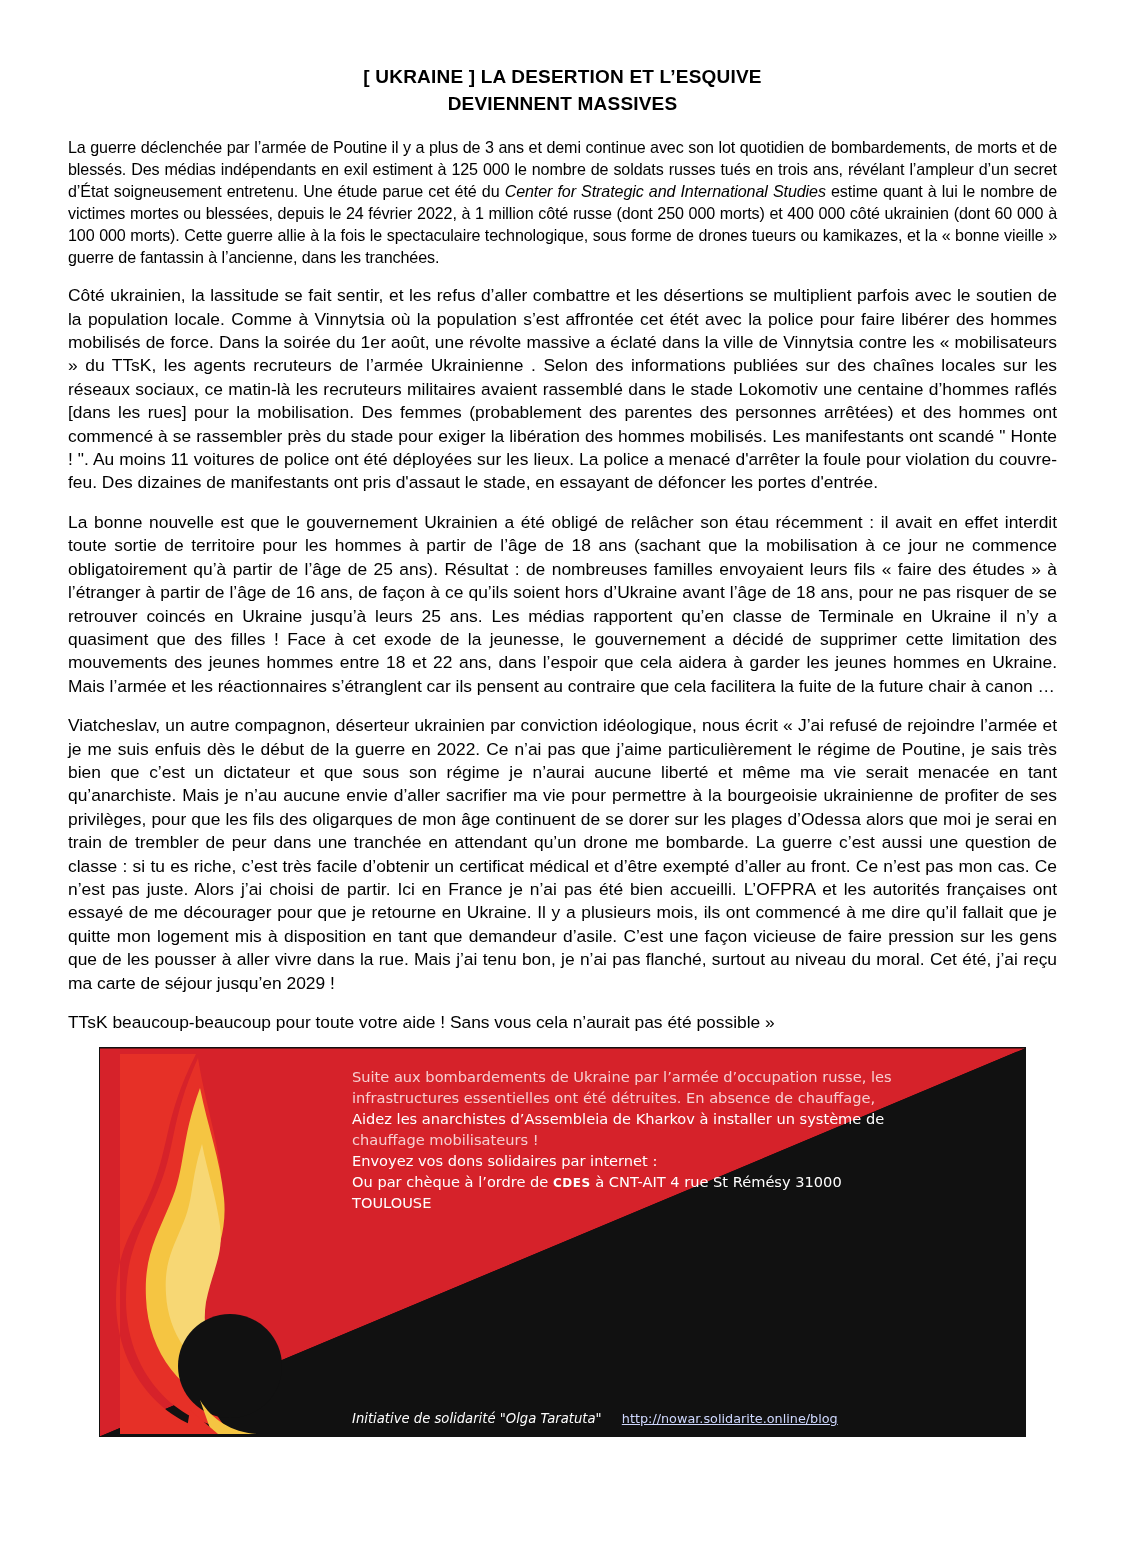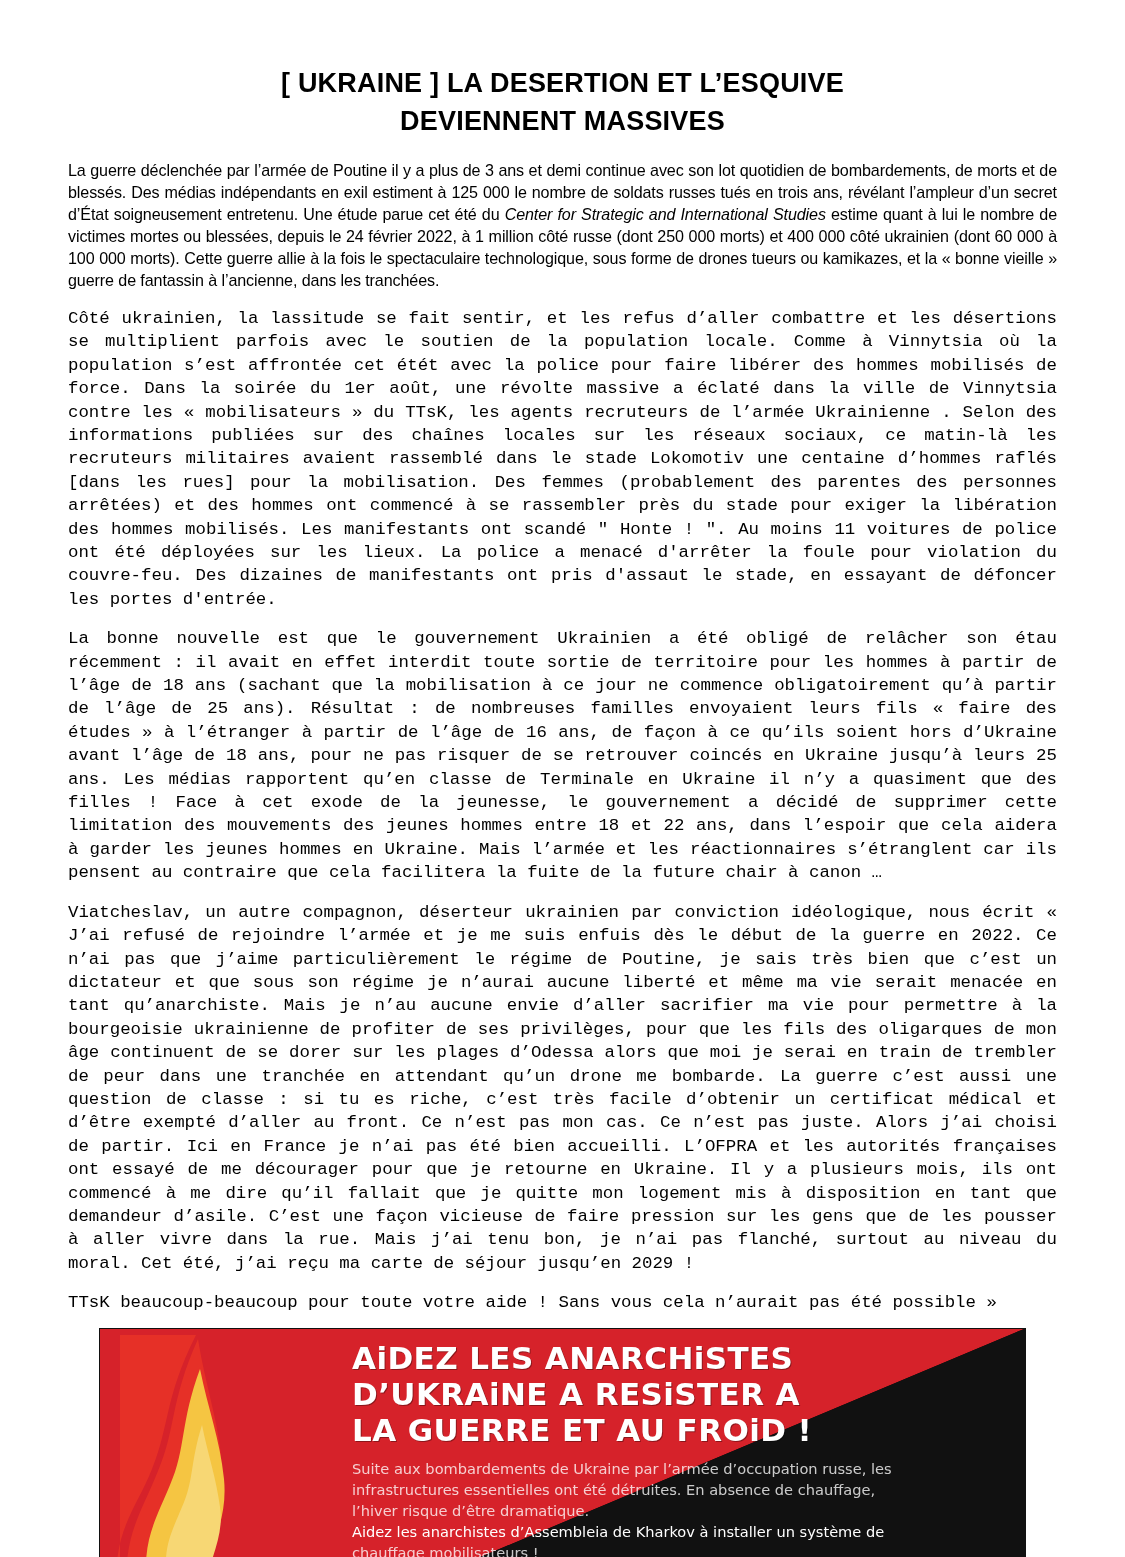--- a/index.html
+++ b/index.html
@@ -21,21 +21,21 @@
     width: 1125px;
     height: 1557px;
     background: #ffffff;
     box-sizing: border-box;
     padding: 50px 68px 0 68px;
   }
   .doc-title {
     text-align: center;
     font-family: "Liberation Sans", sans-serif;
     font-weight: bold;
-    font-size: 27px;
+    font-size: 19px;
     line-height: 1.42;
     letter-spacing: 0.2px;
     margin: 14px 0 18px 0;
     color: #000;
   }
   .doc-title .line2 { display: block; }
 
   p.para {
     margin: 16px 0 13px 0;
     text-align: justify;
@@ -46,21 +46,21 @@
   p.lead {
     font-family: "Liberation Sans", sans-serif;
     font-size: 16.1px;
     line-height: 1.37;
     letter-spacing: -0.1px;
   }
   p.lead em {
     font-style: italic;
   }
   p.body {
-    font-family: Liberation Mono, monospace;
+    font-family: Liberation Sans, sans-serif;
     font-size: 17.4px;
     line-height: 1.345;
   }
 
   
   .poster-wrap {
     margin-top: 14px;
     display: flex;
     justify-content: center;
   }
@@ -175,30 +175,24 @@
         <path d="M96 6 C64 70 70 96 52 140 C36 180 16 198 16 252 C16 330 70 382 128 386 L20 386 L20 6 Z" fill="#e63027"></path>
         <path d="M98 10 C70 72 76 100 58 142 C42 182 26 202 26 252 C26 322 72 372 126 380 C96 340 84 300 92 258 C100 214 124 186 122 140 C120 96 106 60 98 10 Z" fill="#e63027"></path>
         <path d="M100 40 C80 94 86 120 70 156 C56 190 44 208 46 250 C48 306 84 348 126 358 C104 324 96 292 102 258 C110 216 128 192 124 150 C120 110 108 80 100 40 Z" fill="#f5c542"></path>
         <path d="M102 96 C90 134 94 152 82 178 C72 202 64 216 66 246 C68 286 92 318 122 328 C108 302 102 280 106 254 C112 224 124 206 120 178 C116 148 108 126 102 96 Z" fill="#f7d774"></path>
         <circle cx="130" cy="318" r="52" fill="#111111"></circle>
         <path d="M100 352 C112 372 132 384 156 386 L112 386 Z" fill="#f5c542"></path>
         <path d="M90 362 L118 386 L86 386 Z" fill="#e63027"></path>
       </svg>
 
       <div class="poster-text">
-        <div class="poster-head">
-          <div>AiDEZ LES ANARCHiSTES</div>
-          <div>D’UKRAiNE A RESiSTER A</div>
-          <div>LA GUERRE ET AU FROiD !</div>
-        </div>
 
         <div class="poster-body">
           <p class="faded">Suite aux bombardements de Ukraine par l’armée d’occupation russe, les</p>
           <p class="faded">infrastructures essentielles ont été détruites. En absence de chauffage,</p>
-          <p class="faded">l’hiver risque d’être dramatique.</p>
           <p>Aidez les anarchistes d’Assembleia de Kharkov à installer un système de</p>
           <p class="faded">chauffage mobilisateurs !</p>
           <p>Envoyez vos dons solidaires par internet :</p>
           <p>
             <span>Ou par chèque à l’ordre de</span>
             <span class="poster-cdes">CDES</span>
             <span>à CNT-AIT 4 rue St Rémésy 31000</span>
           </p>
           <p>TOULOUSE</p>
         </div>

